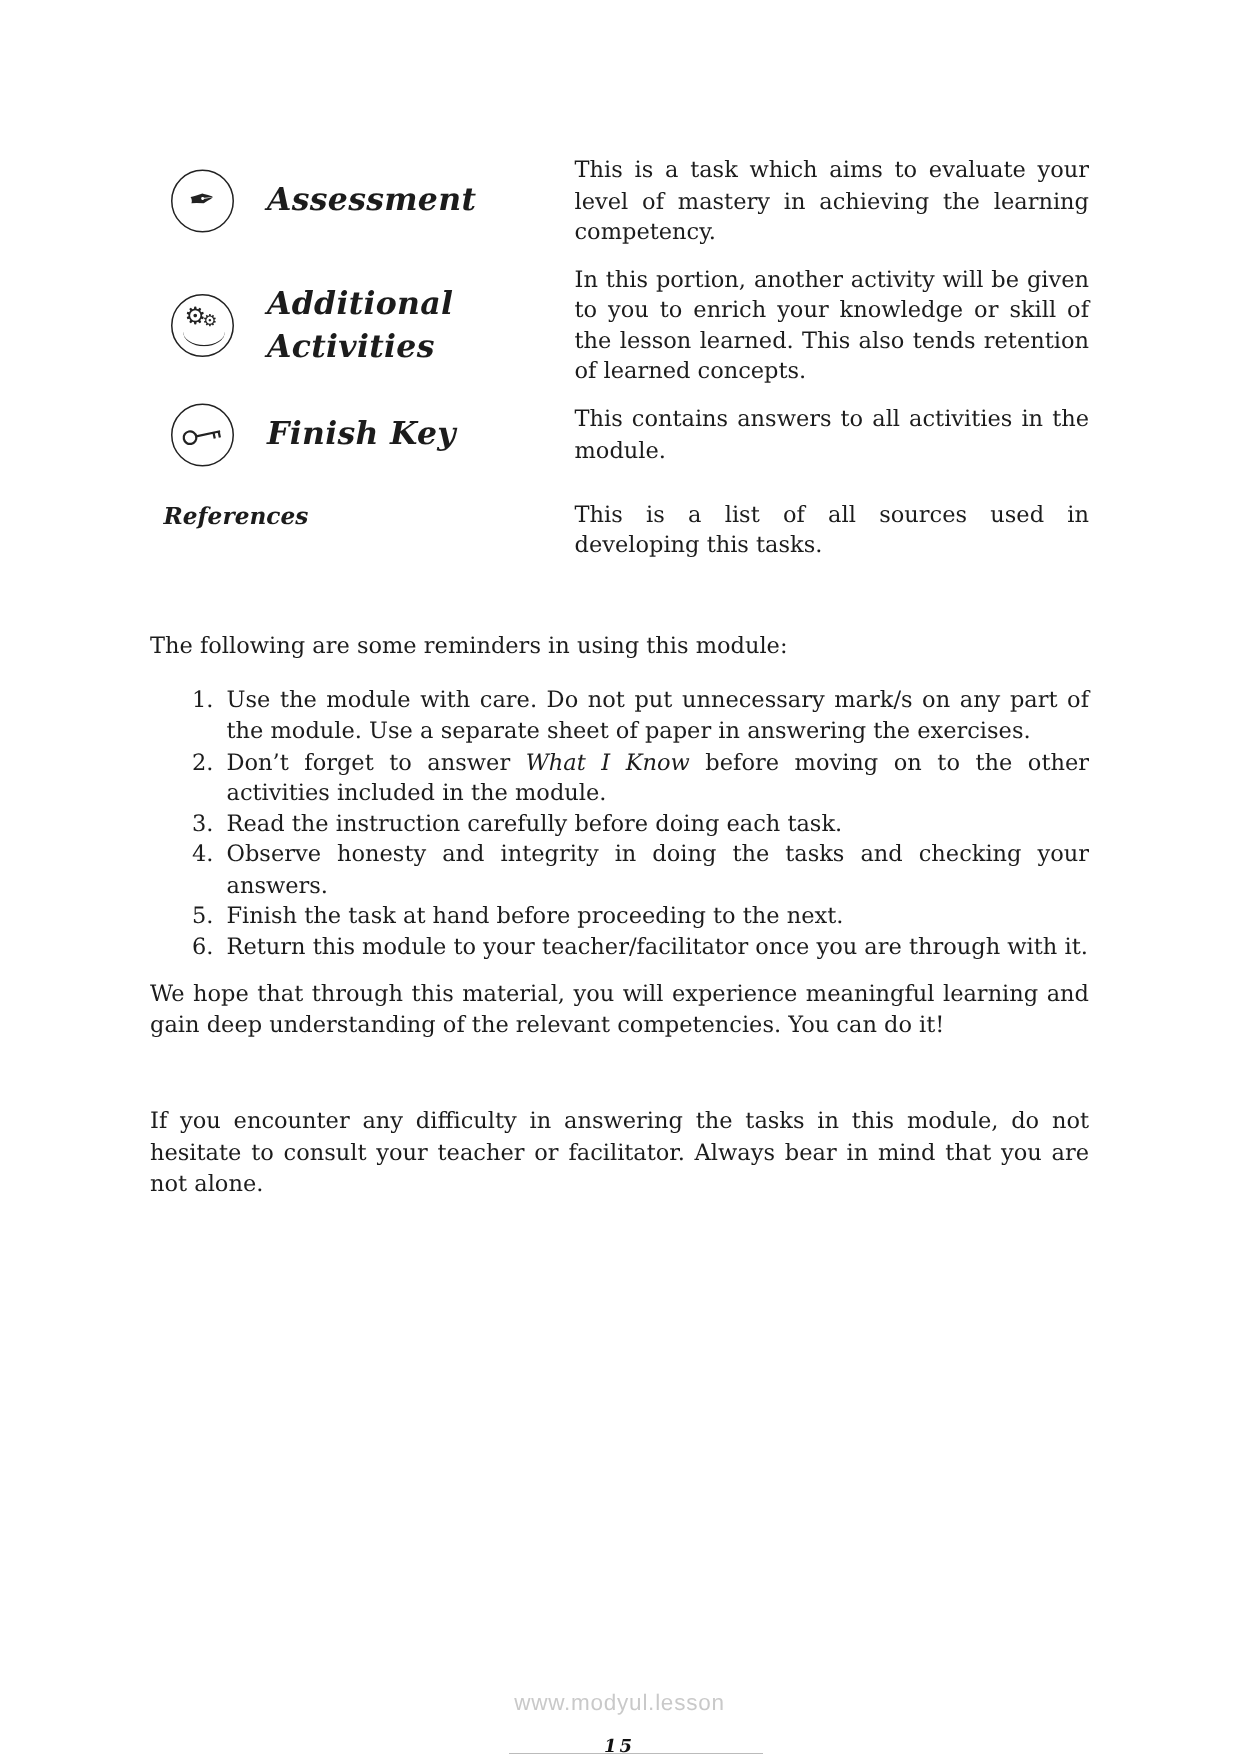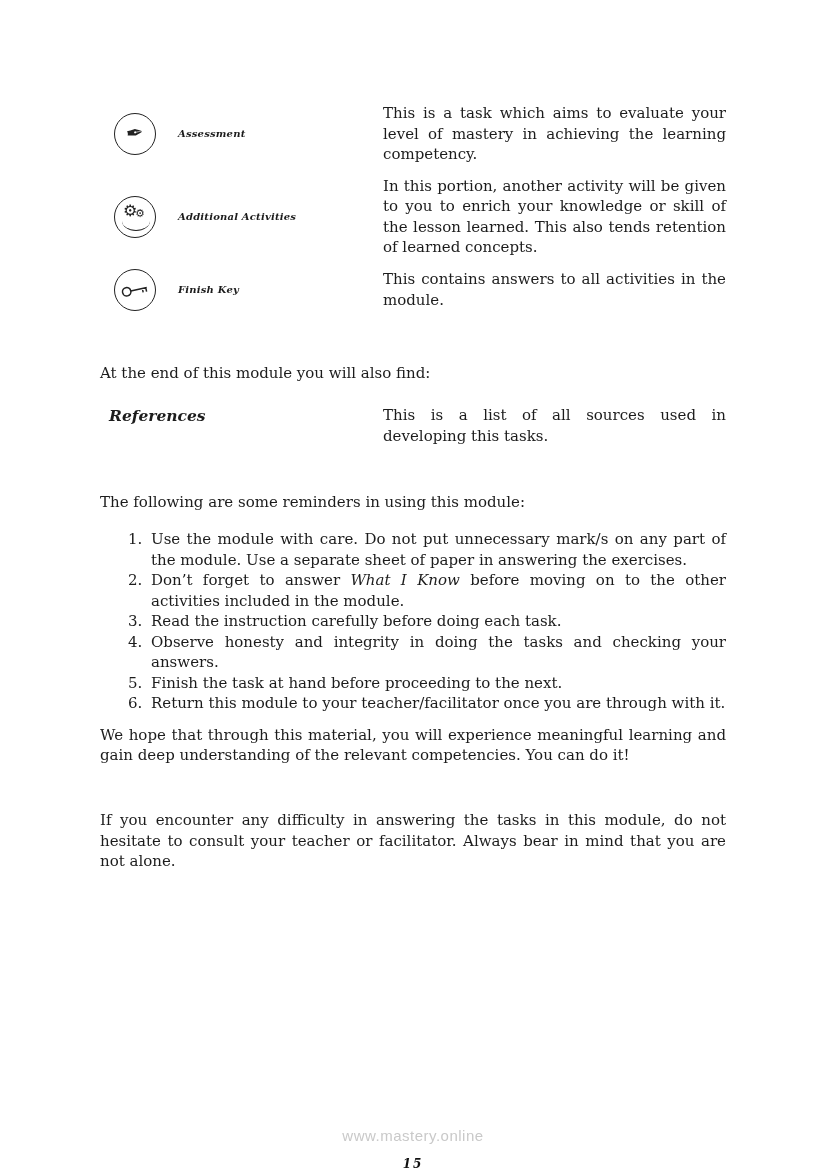--- a/index.html
+++ b/index.html
@@ -13,21 +13,21 @@
     color:#1c1c1c;
     font-size:15px;
     line-height:1.37;
     overflow:hidden;
   }
   .content { position:absolute; left:100px; right:100px; top:103px; }
 
   
   .icon-row { display:flex; align-items:center; margin-bottom:11px; }
   .icon-cell { flex:none; width:78px; padding-left:14px; }
-  .label-cell { flex:none; width:205px; font-weight:bold; font-style:italic; font-size:10px; letter-spacing:.2px; }
+  .label-cell { flex:none; width:205px; font-weight:bold; font-style:italic; font-size:21px; letter-spacing:.2px; }
   .desc-cell { flex:1; text-align:justify; }
 
   .circle {
     width:42px; height:42px; border-radius:50%;
     border:1.6px solid #222;
     display:flex; align-items:center; justify-content:center;
     position:relative; background:#fff;
   }
   .glyph { font-family:"DejaVu Sans", sans-serif; color:#222; line-height:1; }
   .quill { font-size:21px; transform:rotate(-8deg); }
@@ -107,21 +107,20 @@
               <path d="M10.7 9 H27 M22.5 9 v4 M26 9 v4" fill="none" stroke="#222" stroke-width="1.5"></path>
             </svg>
           </div>
         </div>
         <div class="label-cell">Finish Key</div>
         <div class="desc-cell">This contains answers to all activities in the module.</div>
       </div>
 
     </section>
 
-    <p class="find-intro">At the end of this module you will also find:</p>
 
     <div class="ref-row">
       <div class="ref-label">References</div>
       <div class="ref-desc">This is a list of all sources used in developing this tasks.</div>
     </div>
 
     <p class="reminders-intro">The following are some reminders in using this module:</p>
 
     <ol class="reminders-list">
       <li class="reminder-item">
@@ -149,14 +148,14 @@
         <span class="txt">Return this module to your teacher/facilitator once you are through with it.</span>
       </li>
     </ol>
 
     <p class="para para-2">We hope that through this material, you will experience meaningful learning and gain deep understanding of the relevant competencies. You can do it!</p>
     <p class="para para-1">If you encounter any difficulty in answering the tasks in this module, do not hesitate to consult your teacher or facilitator. Always bear in mind that you are not alone.</p>
 
   </div>
 
   <div class="page-number">15</div>
-  <div class="watermark">www.mastery.online</div>
+  <div class="watermark">www.modyul.lesson</div>
 </div>
 
 </body></html>

